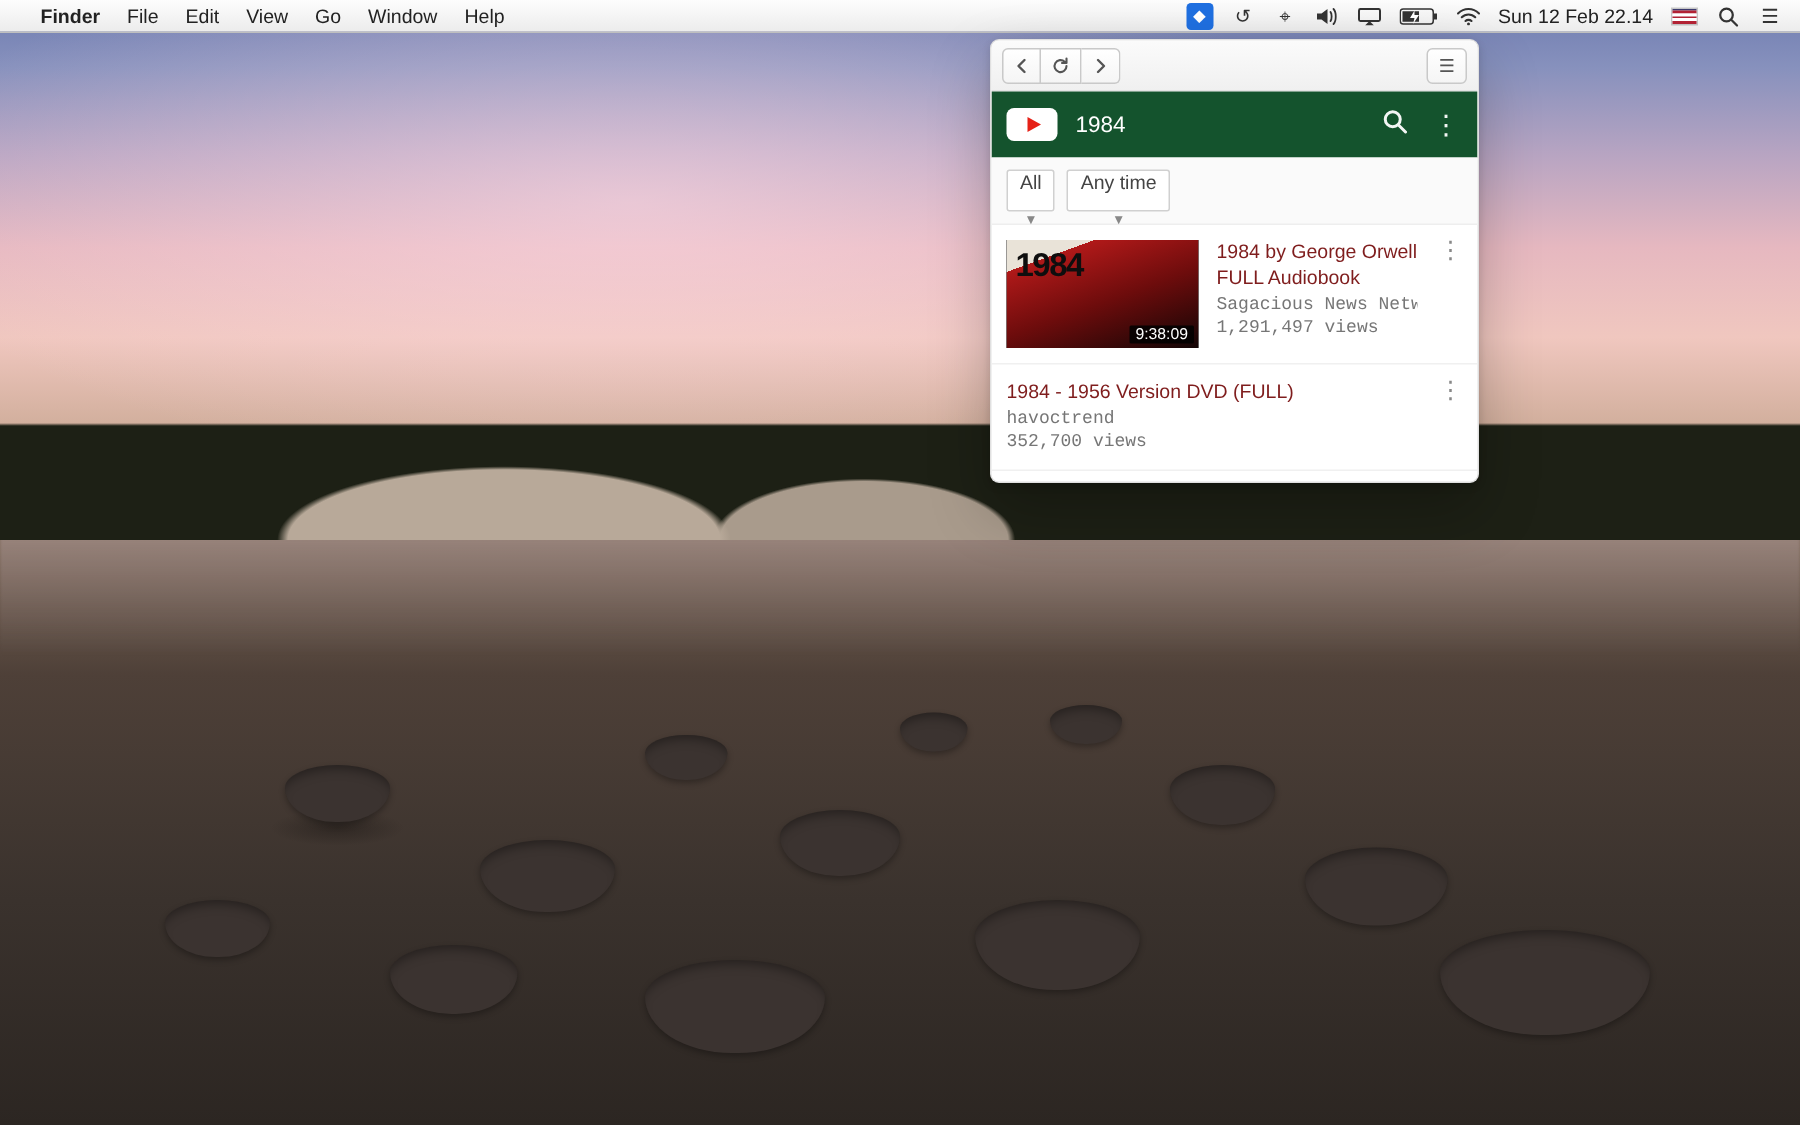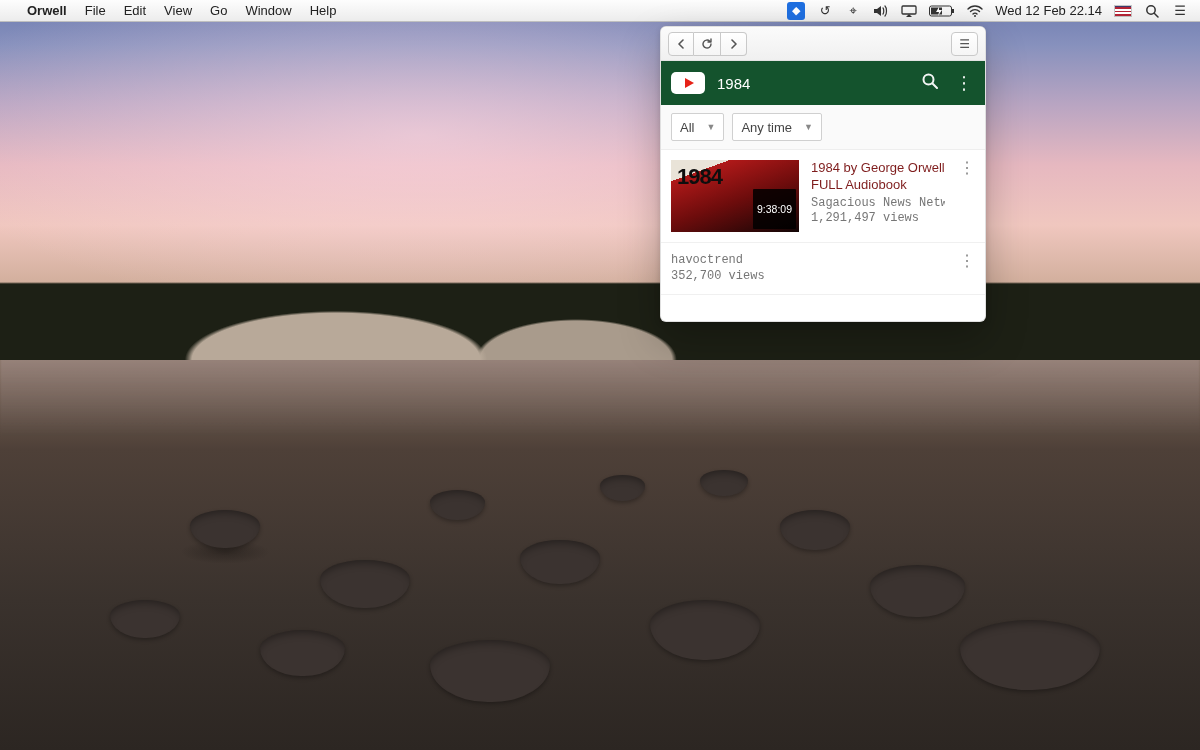--- a/index.html
+++ b/index.html
@@ -94,21 +94,21 @@
     height:44px; background:#14532d; color:#fff; display:flex; align-items:center; padding:0 10px; gap:12px;
   }
   .yt-logo{width:34px;height:22px;background:#fff;border-radius:5px;display:flex;align-items:center;justify-content:center;}
   .yt-logo::after{content:"";border-left:9px solid #e62117;border-top:5px solid transparent;border-bottom:5px solid transparent;margin-left:2px;}
   .yt-title{font-size:15px;flex:1;color:#fff;}
   .yt-icn{color:#fff;opacity:0.95;width:22px;text-align:center;font-size:18px;}
 
   .filters{display:flex;gap:8px;padding:8px 10px;border-bottom:1px solid #eee;background:#fafafa;}
   .select{
     height:28px;background:#fff;border:1px solid #d0d0d0;border-radius:2px;
-    display:flex;align-items:center;padding:0 8px;gap:12px;font-size:13px;color:#444;
+    display:flex;align-items:center;padding:0 8px;gap:12px;font-size:13px;color:#444;flex-direction:column;
   }
   .select .caret{font-size:9px;color:#888;}
 
   .results{flex:1;overflow:hidden;}
   .result{display:flex;padding:10px 8px 10px 10px;gap:12px;border-bottom:1px solid #f0f0f0;}
   .thumb{width:128px;height:72px;position:relative;background:#000;flex:none;overflow:hidden;}
   .thumb .art1{
     position:absolute;inset:0;
     background:
       linear-gradient(160deg, #e9e3d8 0%, #e9e3d8 18%, #b01919 18%, #6d0c0c 55%, #120505 100%);
@@ -118,21 +118,21 @@
     font-family: Impact, "Arial Black", sans-serif; letter-spacing:-1px;
   }
   .thumb .art2{
     position:absolute;inset:0;background:#111;
   }
   .thumb .art2::before{
     content:""; position:absolute; left:18px; right:18px; top:8px; bottom:8px;
     background: radial-gradient(ellipse 55% 75% at 50% 40%, #d8d8d8, #8f8f8f 55%, #2a2a2a 70%);
     border-radius:6px;
   }
-  .duration{position:absolute;right:3px;bottom:3px;background:rgba(0,0,0,0.85);color:#fff;font-size:10.5px;padding:14px 4px;border-radius:1px;font-weight:500;}
+  .duration{position:absolute;right:3px;bottom:3px;background:rgba(0,0,0,0.85);color:#fff;font-size:10.5px;padding:0 4px;border-radius:1px;font-weight:500;}
   .meta{flex:1;min-width:0;font-size:13px;color:#333;line-height:1.3;}
   .meta .title{color:#7f1d1d;font-size:13px;margin-bottom:2px;}
   .meta .channel,.meta .views{color:#767676;font-size:12px;white-space:nowrap;overflow:hidden;text-overflow:clip;font-family:Liberation Mono, monospace;}
   .kebab{color:#888;font-size:16px;line-height:1;padding:0 2px;}
 
   .pop-scroll{position:absolute;top:28px;right:-6px;width:6px;height:280px;}
   .pop-scroll .thumb{position:absolute;top:36px;width:6px;height:80px;background:rgba(0,0,0,0.28);border-radius:3px;}
 </style>
 </head>
 <body>
@@ -150,21 +150,21 @@
 <div class="rock" style="left:870px;top:565px;width:95px;height:52px"></div>
 <div class="rock" style="left:430px;top:640px;width:120px;height:62px"></div>
 <div class="rock" style="left:260px;top:630px;width:85px;height:46px"></div>
 <div class="rock" style="left:700px;top:470px;width:48px;height:26px"></div>
 <div class="rock" style="left:110px;top:600px;width:70px;height:38px"></div>
 <div class="rock" style="left:960px;top:620px;width:140px;height:70px"></div>
 
 <div class="menubar">
   <div class="left">
     <span class="apple"></span>
-    <span class="item app">Orwell</span>
+    <span class="item app">Finder</span>
     <span class="item">File</span>
     <span class="item">Edit</span>
     <span class="item">View</span>
     <span class="item">Go</span>
     <span class="item">Window</span>
     <span class="item">Help</span>
   </div>
   <div class="right">
     <span class="blue-tile">◆</span>
     <span class="glyph">↺</span>
@@ -188,21 +188,21 @@
           <rect x="2" y="2.5" width="11" height="7" fill="#333"></rect>
           <path d="M10 2l-3 5h3l-1 4 4-6h-3z" fill="#fff"></path>
         </svg>
     </span>
     <span class="glyph">
       <svg width="16" height="12" viewBox="0 0 16 12">
           <path d="M1 4c4-4 10-4 14 0M3.5 6.5c2.5-2.5 6.5-2.5 9 0M6 9c1-1 3-1 4 0" stroke="#333" fill="none" stroke-width="1.4" stroke-linecap="round"></path>
           <circle cx="8" cy="11" r="1" fill="#333"></circle>
         </svg>
     </span>
-    <span class="datetime">Wed 12 Feb  22.14</span>
+    <span class="datetime">Sun 12 Feb  22.14</span>
     <span class="flag">
         <span class="b"></span>
         <span class="r"></span>
         <span class="w"></span>
         <span class="r"></span>
         <span class="w"></span>
         <span class="r"></span>
       </span>
     <span class="glyph">
       <svg width="14" height="14" viewBox="0 0 14 14">
@@ -269,20 +269,21 @@
       <div class="meta">
         <div class="title">1984 by George Orwell FULL Audiobook</div>
         <div class="channel">Sagacious News Netw</div>
         <div class="views">1,291,497 views</div>
       </div>
       <div class="kebab">⋮</div>
     </div>
 
     <div class="result">
       <div class="meta">
+        <div class="title">1984 - 1956 Version DVD (FULL)</div>
         <div class="channel">havoctrend</div>
         <div class="views">352,700 views</div>
       </div>
       <div class="kebab">⋮</div>
     </div>
   </div>
 
   <div class="pop-scroll">
     <div class="thumb"></div>
   </div>

